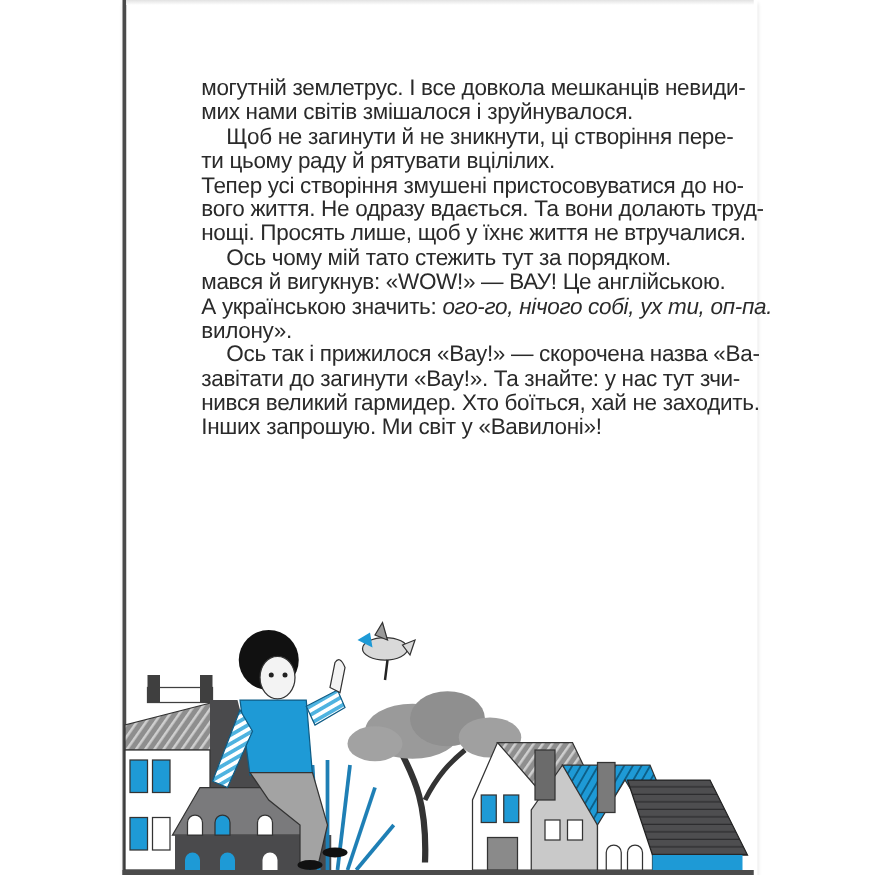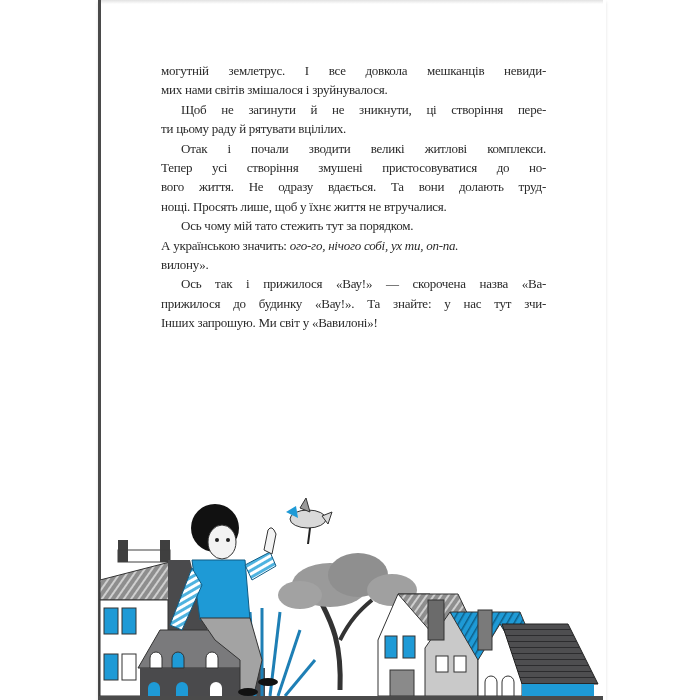--- a/index.html
+++ b/index.html
@@ -9,22 +9,22 @@
       background: #ffffff;
       border-left: 3px solid #4a4a4a;
       box-shadow: 0 2px 3px rgba(0,0,0,0.12);
     }
     .page-top-shade {
       position: absolute; left: 101px; top: 0; width: 502px; height: 4px;
       background: linear-gradient(#e2e2e2, #ffffff);
     }
     .text-block {
       position: absolute; left: 161px; top: 61px; width: 385px;
-      font-family: Liberation Serif, serif;
-      font-size: 13px; line-height: 19.4px; color: #2a2a2a;
+      font-family: Liberation Sans, sans-serif;
+      font-size: 18px; line-height: 19.4px; color: #2a2a2a;
       letter-spacing: -0.25px;
     }
     .line { white-space: nowrap; display: block; text-align: justify; text-align-last: justify; height: 19.4px; }
     .line.last { text-align-last: left; }
     .line.indent { padding-left: 20px; }
     .para { display: block; }
     em { font-style: italic; }
     .illustration { position: absolute; left: 98px; top: 480px; width: 505px; height: 220px; }
     .baseline {
       position: absolute; left: 98px; top: 696px; width: 505px; height: 4px; background: #4b4b4b;
@@ -42,41 +42,42 @@
     <span class="line">могутній землетрус. І все довкола мешканців невиди-</span>
     <span class="line last">мих нами світів змішалося і зруйнувалося.</span>
   </div>
 
   <div class="para">
     <span class="line indent">Щоб не загинути й не зникнути, ці створіння пере-</span>
     <span class="line last">ти цьому раду й рятувати вцілілих.</span>
   </div>
 
   <div class="para">
-    <span class="line indent">Отак і почали зводити великі житлові комплекси.</span>
     <span class="line">Тепер усі створіння змушені пристосовуватися до но-</span>
     <span class="line">вого життя. Не одразу вдається. Та вони долають труд-</span>
     <span class="line last">нощі. Просять лише, щоб у їхнє життя не втручалися.</span>
   </div>
 
   <div class="para">
     <span class="line indent last">Ось чому мій тато стежить тут за порядком.</span>
   </div>
 
   <div class="para">
+    <span class="line">мався й вигукнув: «WOW!» — ВАУ! Це англійською.</span>
     <span class="line last"><span>А українською значить: </span><em>ого-го, нічого собі, ух ти, оп-па.</em></span>
   </div>
 
   <div class="para">
     <span class="line last">вилону».</span>
     <span class="line indent">Ось так і прижилося «Вау!» — скорочена назва «Ва-</span>
   </div>
 
   <div class="para">
-    <span class="line">прижилося до будинку «Вау!». Та знайте: у нас тут зчи-</span>
+    <span class="line">завітати до загинути «Вау!». Та знайте: у нас тут зчи-</span>
+    <span class="line">нився великий гармидер. Хто боїться, хай не заходить.</span>
     <span class="line last">Інших запрошую. Ми світ у «Вавилоні»!</span>
   </div>
 </div>
 
 <svg class="illustration" viewBox="98 480 505 220" width="505" height="220">
   <defs>
     <pattern id="roofstripe" width="6" height="6" patternUnits="userSpaceOnUse" patternTransform="rotate(35)">
       <rect width="6" height="6" fill="#8e8e8e"></rect>
       <rect width="2" height="6" fill="#cfcfcf"></rect>
     </pattern>

